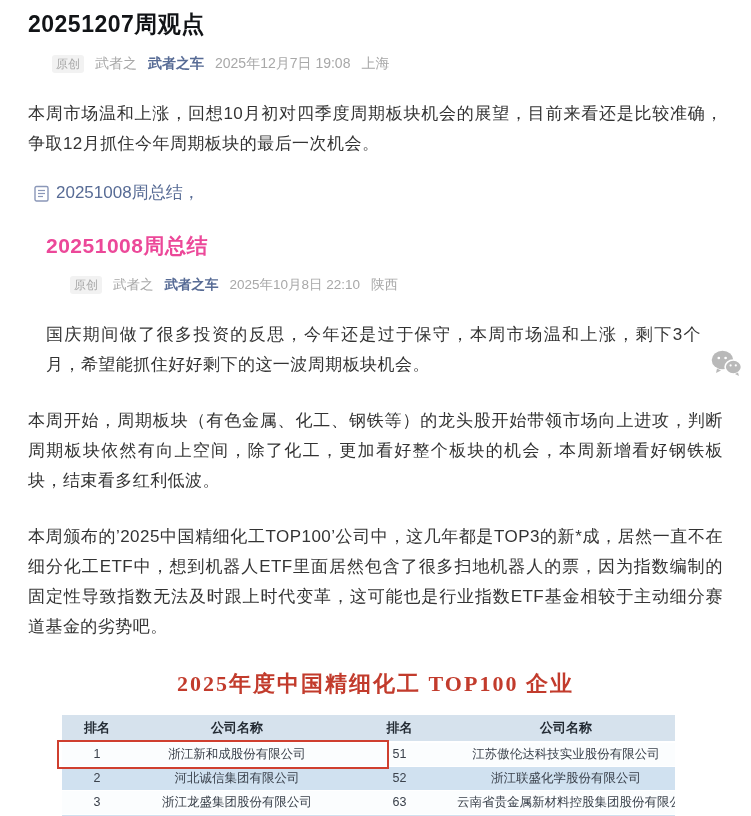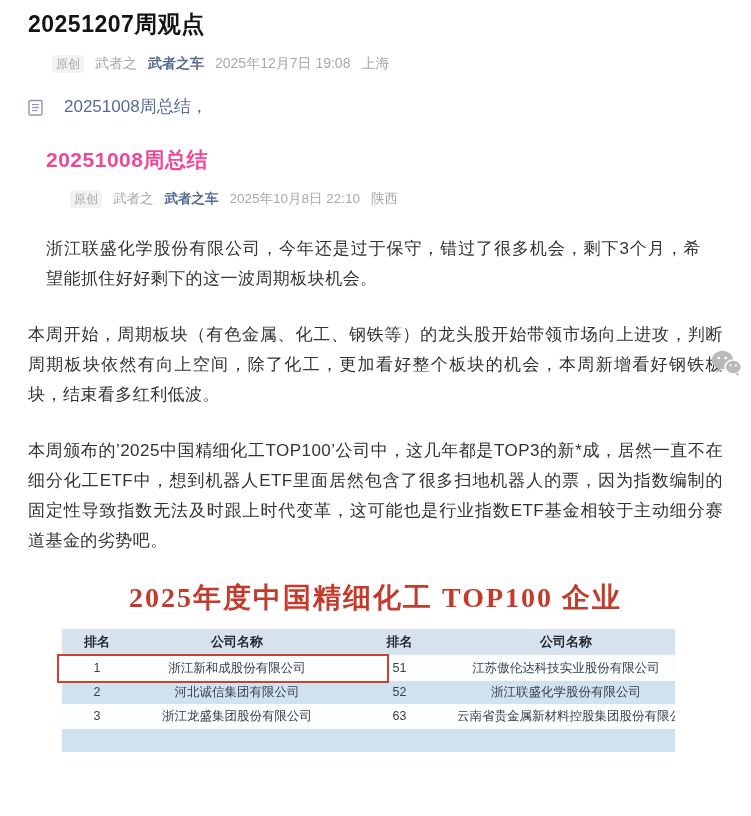--- a/index.html
+++ b/index.html
@@ -24,22 +24,22 @@
     padding:1px 4px; border-radius:3px; line-height:16px;
   }
   .account-link { color:#576b95; font-weight:600; cursor:pointer; }
 
   p.body-para {
     margin-top:26px; font-size:17px; line-height:30px;
     color:#333; text-align:justify; letter-spacing:.45px;
   }
 
   .ref-link {
-    margin-top:22px; display:flex; align-items:center; gap:21px;
-    color:#576b95; font-size:17px; cursor:pointer;
+    margin-top:22px; display:flex; align-items:center; gap:7px;
+    color:#576b95; font-size:17px; cursor:pointer;margin-left:6px;
   }
   .ref-link svg { flex:0 0 auto; margin-top:1px; }
 
   .embed { margin-top:26px; padding-left:18px; padding-right:22px; }
   .embed-title {
     font-size:21px; font-weight:700; color:#ec4899; letter-spacing:.5px; line-height:31px;
     cursor:pointer;
   }
   .embed .byline { margin-top:15px; font-size:13.5px; }
   .embed p.body-para { margin-top:26px; }
@@ -47,21 +47,21 @@
   .watermark {
     position:absolute; top:350px; right:9px;
     display:flex; align-items:center; gap:7px;
     color:#c6c6c6; font-size:20px; letter-spacing:1px; white-space:nowrap;
     pointer-events:none;
   }
 
   .figure { margin-top:24px; }
   .fig-title {
     font-family:"Liberation Serif","DejaVu Serif",serif;
-    font-size:28px; font-weight:700; line-height:36px;
+    font-size:22px; font-weight:700; line-height:36px;
     color:var(--title-red,#c23b2c);
     text-align:center; letter-spacing:2px;
   }
   .tablewrap { position:relative; margin:13px 0 0 34px; width:613px; }
   table { width:100%; border-collapse:collapse; table-layout:fixed; }
   thead th {
     background:var(--header-bg,#d6e2ed);
     font-size:13px; font-weight:700; color:#222a33;
     height:27px; text-align:center; border-bottom:2px solid #fff;
   }
@@ -86,41 +86,42 @@
   <h1 class="article-title">20251207周观点</h1>
 
   <div class="byline">
     <span class="orig-badge">原创</span>
     <span>武者之</span>
     <span class="account-link">武者之车</span>
     <span>2025年12月7日 19:08</span>
     <span>上海</span>
   </div>
 
+  <p class="body-para">本周市场温和上涨，回想10月初对四季度周期板块机会的展望，目前来看还是比较准确，争取12月抓住今年周期板块的最后一次机会。</p>
 
   <div class="ref-link">
     <svg width="15" height="17" viewBox="0 0 15 17">
       <rect x="1" y="1.5" width="13" height="14.5" rx="1.5" fill="none" stroke="#8a97b8" stroke-width="1.4"></rect>
       <line x1="4" y1="5.5" x2="11" y2="5.5" stroke="#8a97b8" stroke-width="1.2"></line>
       <line x1="4" y1="8.5" x2="11" y2="8.5" stroke="#8a97b8" stroke-width="1.2"></line>
       <line x1="4" y1="11.5" x2="9" y2="11.5" stroke="#8a97b8" stroke-width="1.2"></line>
     </svg>
     <span>20251008周总结，</span>
   </div>
 
   <div class="embed">
     <h2 class="embed-title">20251008周总结</h2>
     <div class="byline">
       <span class="orig-badge">原创</span>
       <span>武者之</span>
       <span class="account-link">武者之车</span>
       <span>2025年10月8日 22:10</span>
       <span>陕西</span>
     </div>
-    <p class="body-para">浙江联盛化学股份有限公司，今年还是过于保守，错过了很多机会，剩下3个月，希望能抓住好好剩下的这一波周期板块机会。</p>
+    <p class="body-para">国庆期间做了很多投资的反思，今年还是过于保守，本周市场温和上涨，剩下3个月，希望能抓住好好剩下的这一波周期板块机会。</p>
   </div>
 
   <p class="body-para">本周开始，周期板块（有色金属、化工、钢铁等）的龙头股开始带领市场向上进攻，判断周期板块依然有向上空间，除了化工，更加看好整个板块的机会，本周新增看好钢铁板块，结束看多红利低波。</p>
   <p class="body-para">本周颁布的’2025中国精细化工TOP100’公司中，这几年都是TOP3的新*成，居然一直不在细分化工ETF中，想到机器人ETF里面居然包含了很多扫地机器人的票，因为指数编制的固定性导致指数无法及时跟上时代变革，这可能也是行业指数ETF基金相较于主动细分赛道基金的劣势吧。</p>
 
   <div class="figure">
     <div class="fig-title">2025年度中国精细化工 TOP100 企业</div>
     <div class="tablewrap">
       <table>
         <colgroup>

